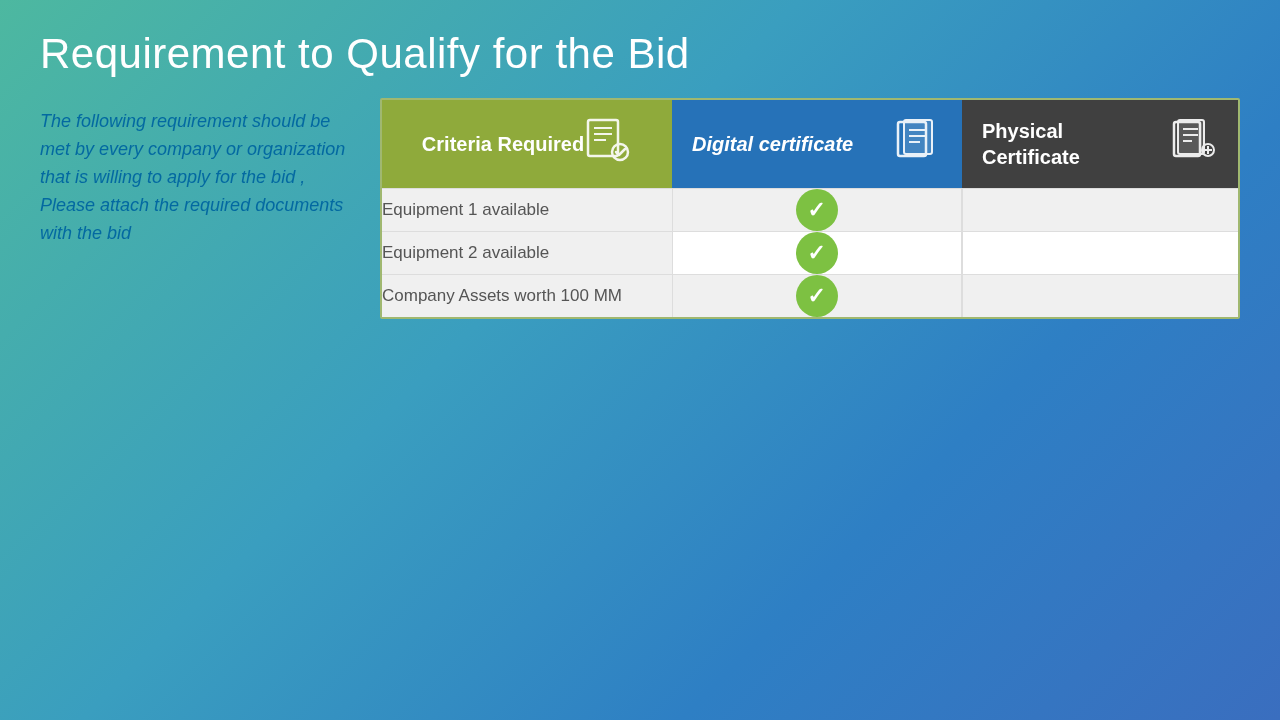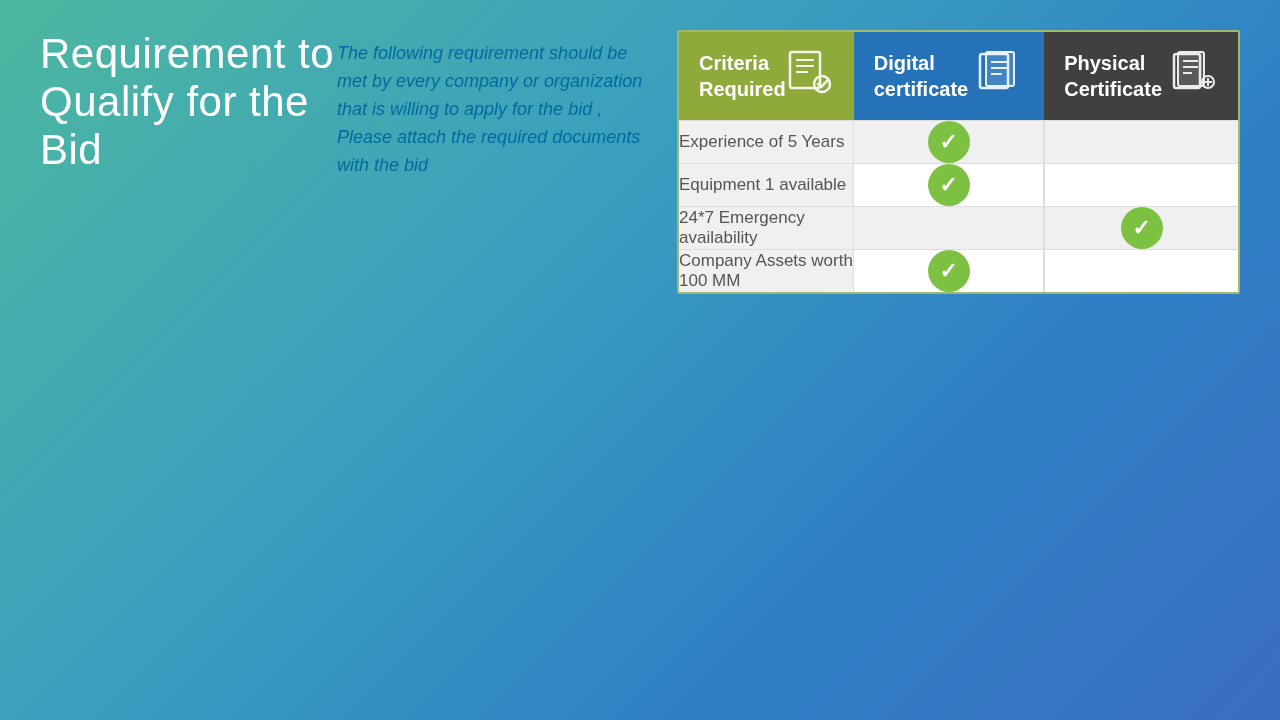--- a/index.html
+++ b/index.html
@@ -10,20 +10,21 @@
       overflow: hidden;
       font-family: 'Segoe UI', Arial, sans-serif;
       background: linear-gradient(135deg, #4db8a0 0%, #3a9ebf 40%, #2e7fc4 70%, #3a6ebf 100%);
     }
 
     .page {
       width: 1280px;
       height: 720px;
       position: relative;
       display: flex;
+      flex-direction: column;
       padding: 30px 40px 30px 40px;
     }
 
     .page-title {
       color: white;
       font-size: 42px;
       font-weight: 400;
       margin-bottom: 20px;
       letter-spacing: 0.5px;
     }
@@ -66,31 +67,32 @@
 
     .th-criteria {
       background-color: #8faa3b;
       width: 290px;
     }
 
     .th-digital {
       background-color: #2672b8;
       width: 290px;
       text-align: center;
+      font-style: italic;
     }
 
     .th-physical {
       background-color: #404040;
       text-align: center;
     }
 
     .th-criteria-content {
       display: flex;
       align-items: center;
-      justify-content: flex-start;
+      justify-content: center;
     }
 
     .th-digital-content,
     .th-physical-content {
       display: flex;
       align-items: center;
       justify-content: space-between;
       gap: 10px;
     }
 
@@ -217,34 +219,29 @@
                     <circle cx="36" cy="32" r="6" stroke="white" stroke-width="2" fill="none"></circle>
                     <line x1="36" y1="28" x2="36" y2="36" stroke="white" stroke-width="2"></line>
                     <line x1="32" y1="32" x2="40" y2="32" stroke="white" stroke-width="2"></line>
                   </svg>
                 </span>
               </div>
             </th>
           </tr>
         </thead>
         <tbody id="table-body">
-        <tr class="data-row">
-              <td class="criteria-cell">Experience of 5 Years</td>
-              <td class="check-cell divider-cell"><span class="check-icon">✓</span></td>
-              <td class="check-cell"></td>
-            </tr>
             <tr class="data-row">
               <td class="criteria-cell">Equipment 1 available</td>
               <td class="check-cell divider-cell"><span class="check-icon">✓</span></td>
               <td class="check-cell"></td>
             </tr>
             <tr class="data-row">
-              <td class="criteria-cell">24*7 Emergency availability</td>
-              <td class="check-cell divider-cell"></td>
-              <td class="check-cell"><span class="check-icon">✓</span></td>
+              <td class="criteria-cell">Equipment 2 available</td>
+              <td class="check-cell divider-cell"><span class="check-icon">✓</span></td>
+              <td class="check-cell"></td>
             </tr>
             <tr class="data-row">
               <td class="criteria-cell">Company Assets worth 100 MM</td>
               <td class="check-cell divider-cell"><span class="check-icon">✓</span></td>
               <td class="check-cell"></td>
             </tr>
           </tbody>
       </table>
     </div>
   </div>

